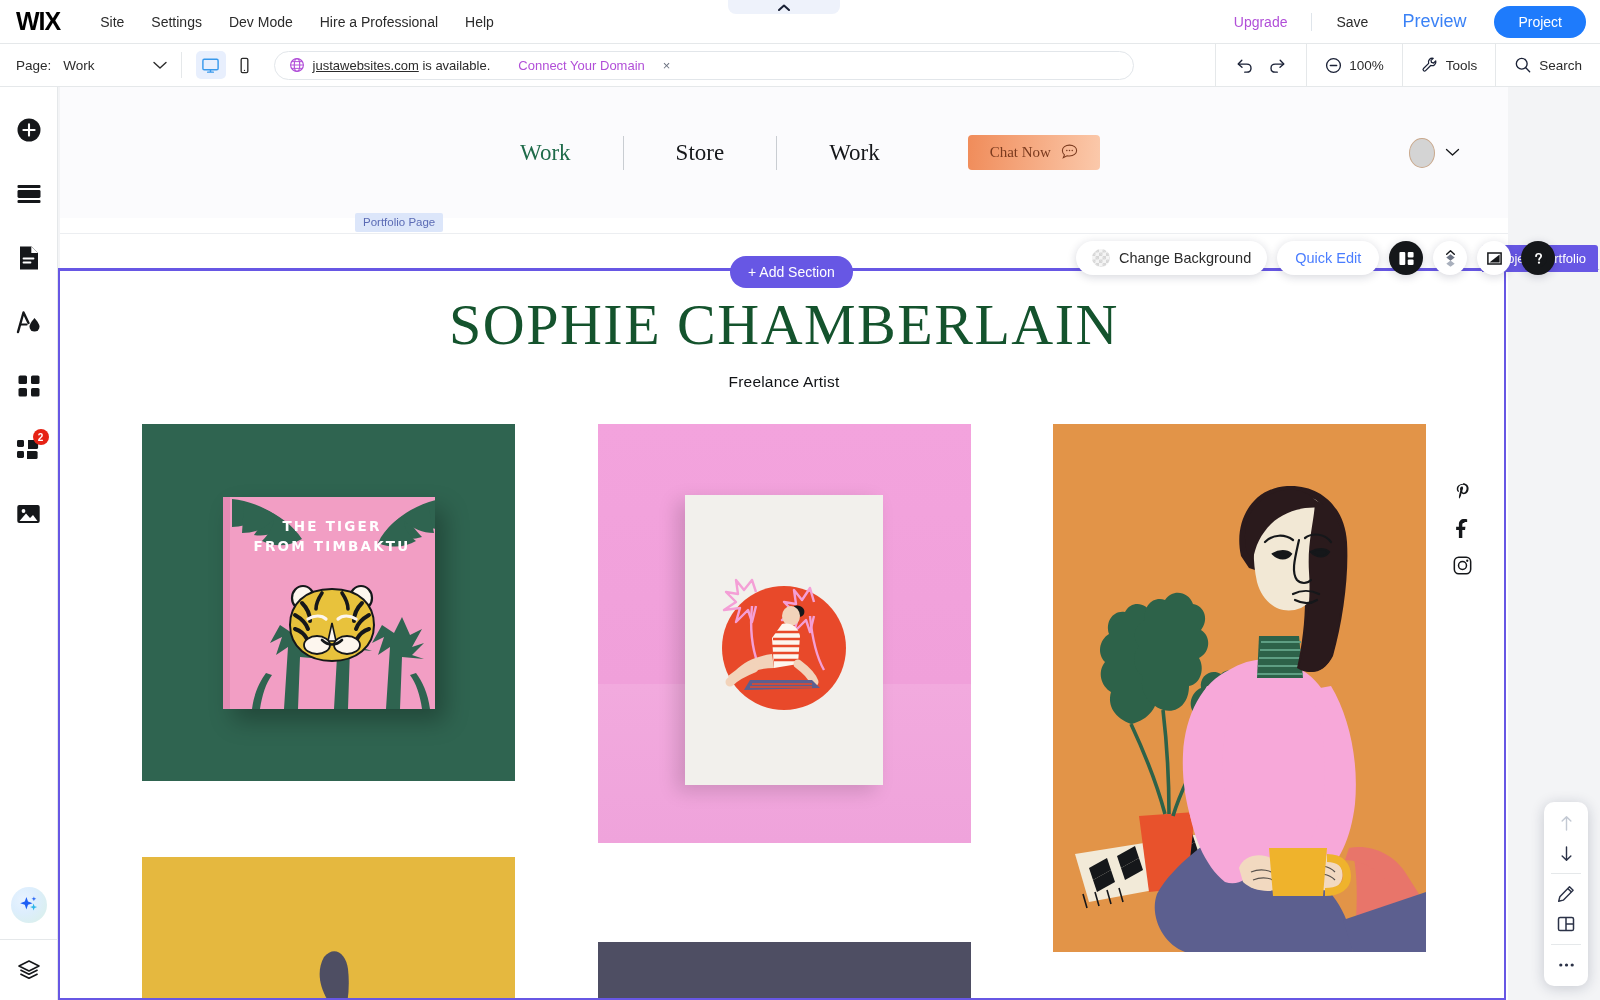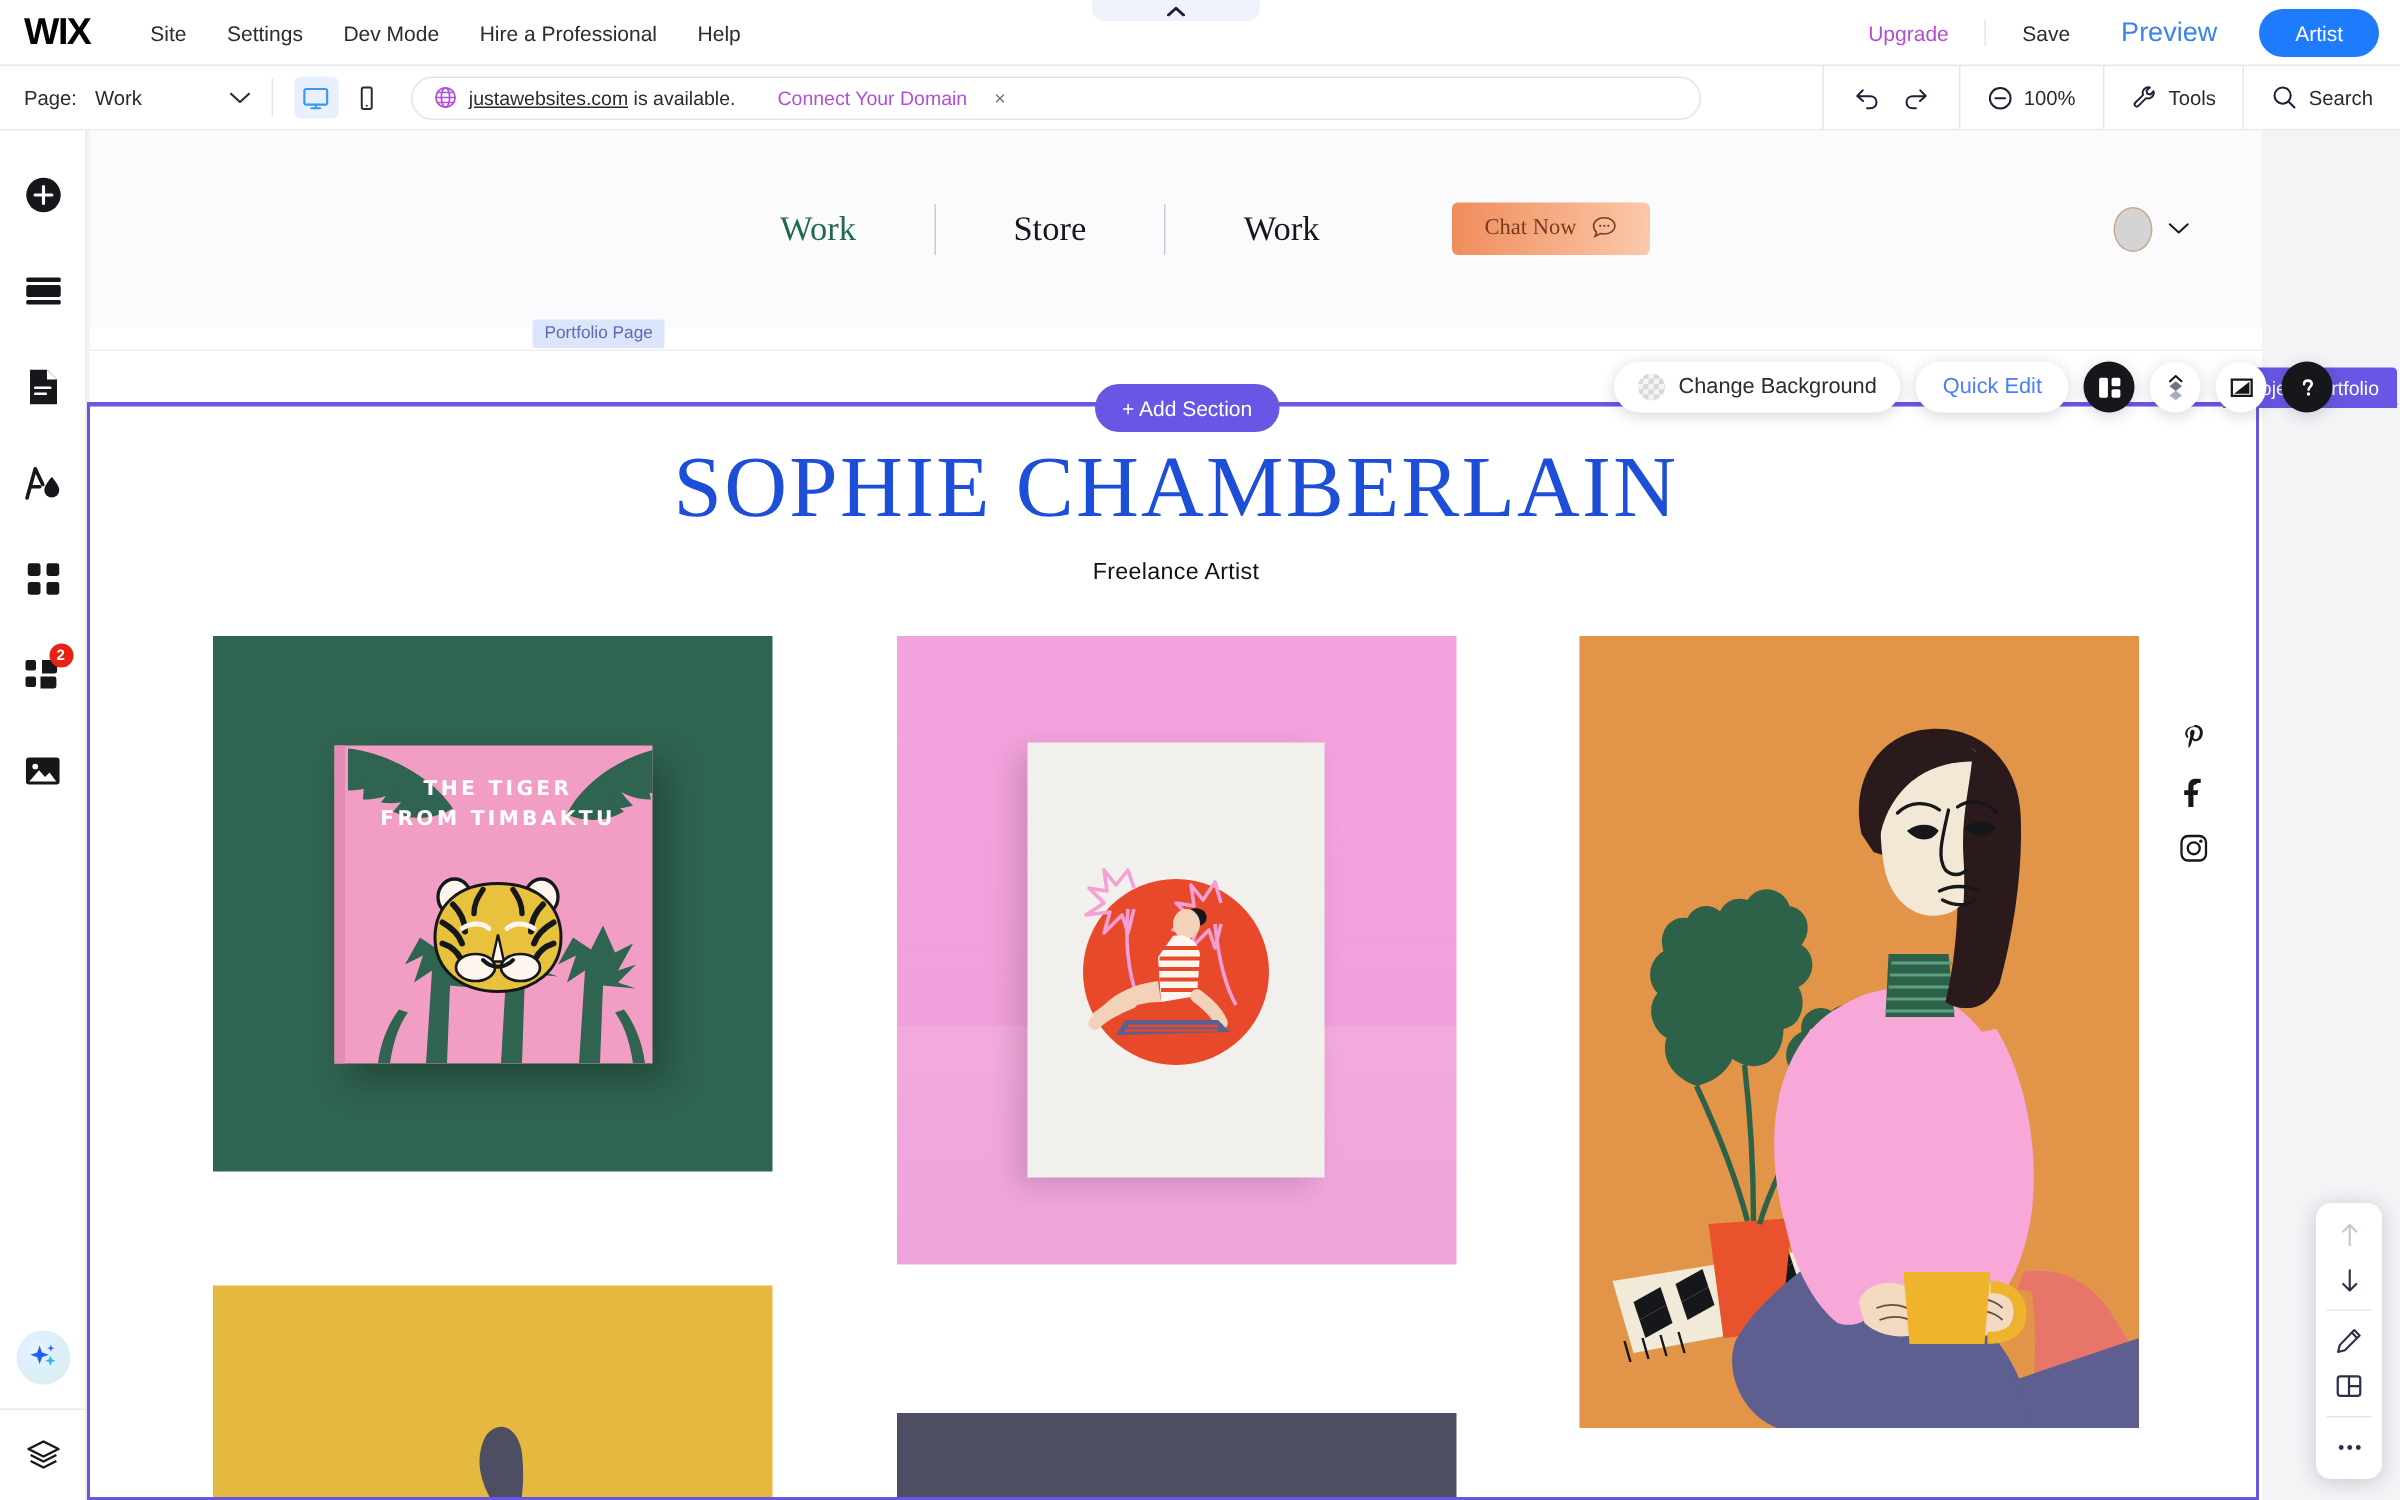--- a/index.html
+++ b/index.html
@@ -206,21 +206,21 @@
   }
   .round-btn.dark { background: #15171a; }
 
   
   .hero {
     position: absolute; left: 0; top: 184px; width: 1448px;
     text-align: center;
   }
   .hero-title {
     font-family: "Liberation Serif", serif;
-    font-size: 58px; letter-spacing: 1.5px; color: #1d4ed8; font-weight: 400;
+    font-size: 58px; letter-spacing: 1.5px; color: #14532d; font-weight: 400;
     line-height: 1.1; padding-top: 22px;
   }
   .hero-sub {
     font-size: 15.5px; color: #111316; margin-top: 16px; letter-spacing: .2px;
   }
 
   
   .gallery {
     position: absolute; left: 0; top: 337px; width: 1448px;
     display: flex; gap: 0; padding: 0 82px; justify-content: space-between;
@@ -298,21 +298,21 @@
     <div class="topmenu-item">Settings</div>
     <div class="topmenu-item">Dev Mode</div>
     <div class="topmenu-item">Hire a Professional</div>
     <div class="topmenu-item">Help</div>
   </div>
   <div class="topbar-right">
     <div class="tb-upgrade">Upgrade</div>
     <div class="tb-sep"></div>
     <div class="tb-save">Save</div>
     <div class="tb-preview">Preview</div>
-    <button class="tb-publish">Artist</button>
+    <button class="tb-publish">Project</button>
   </div>
 </div>
 
 <div class="collapse-handle">
   <svg width="12" height="7" viewBox="0 0 12 7">
     <path d="M1 6 L6 1.5 L11 6" fill="none" stroke="#1a2136" stroke-width="2" stroke-linecap="round" stroke-linejoin="round"></path>
   </svg>
 </div>
 
 <div class="subbar">

